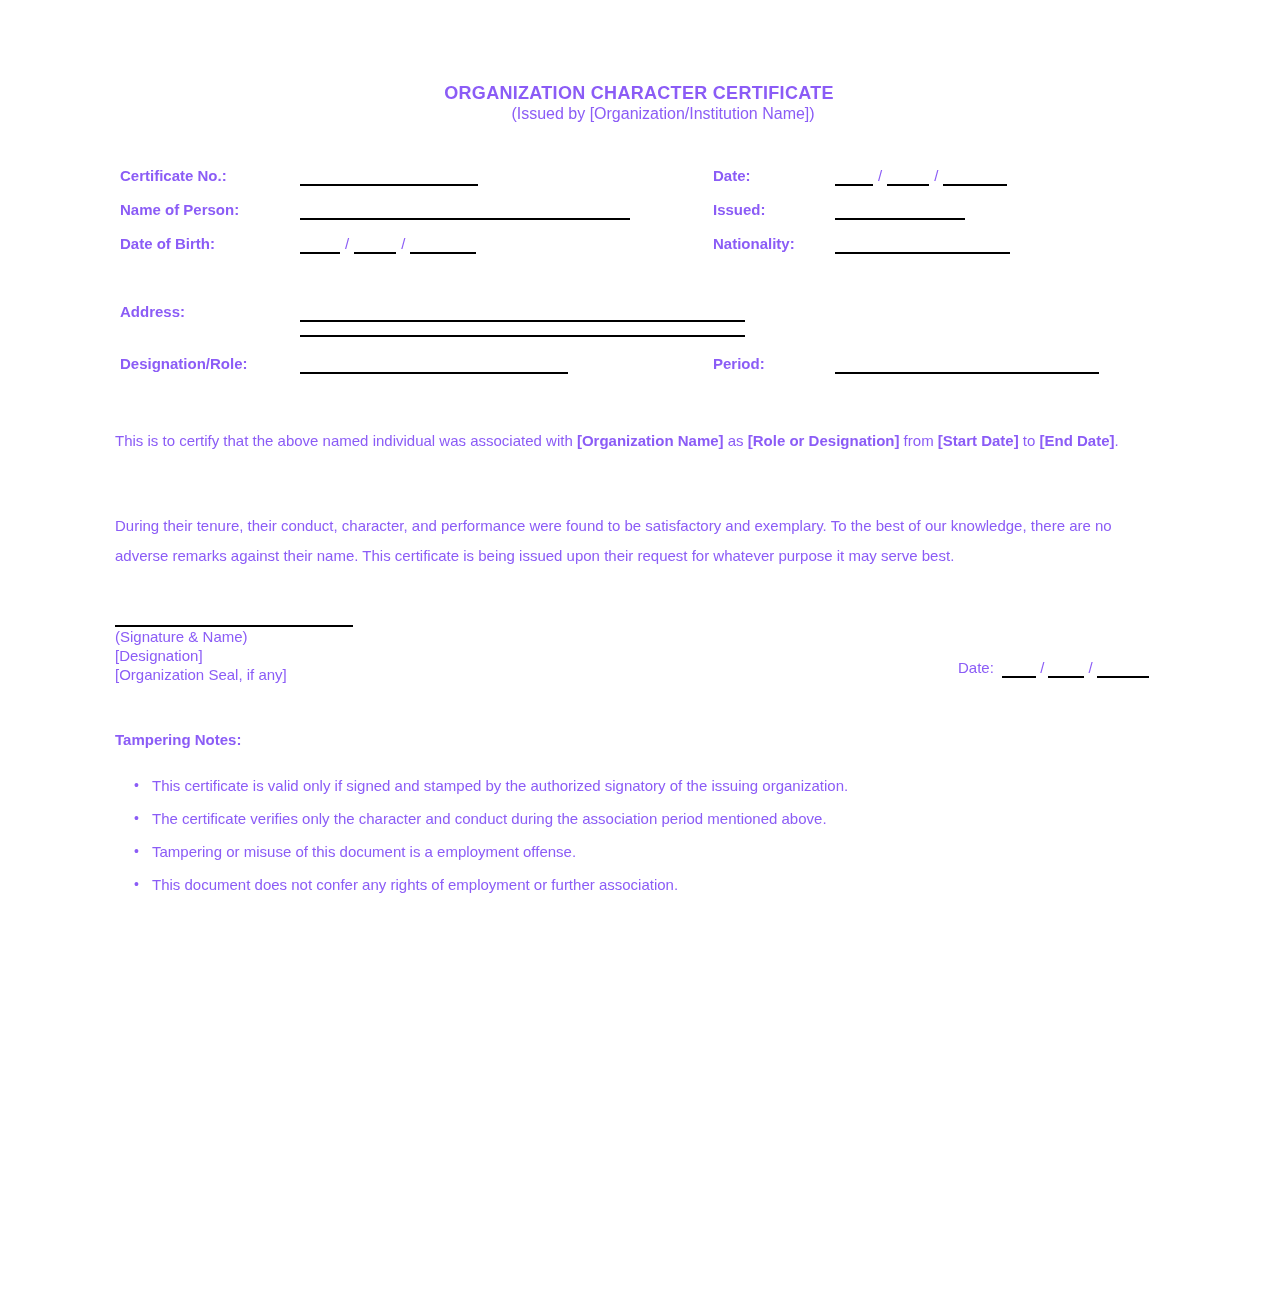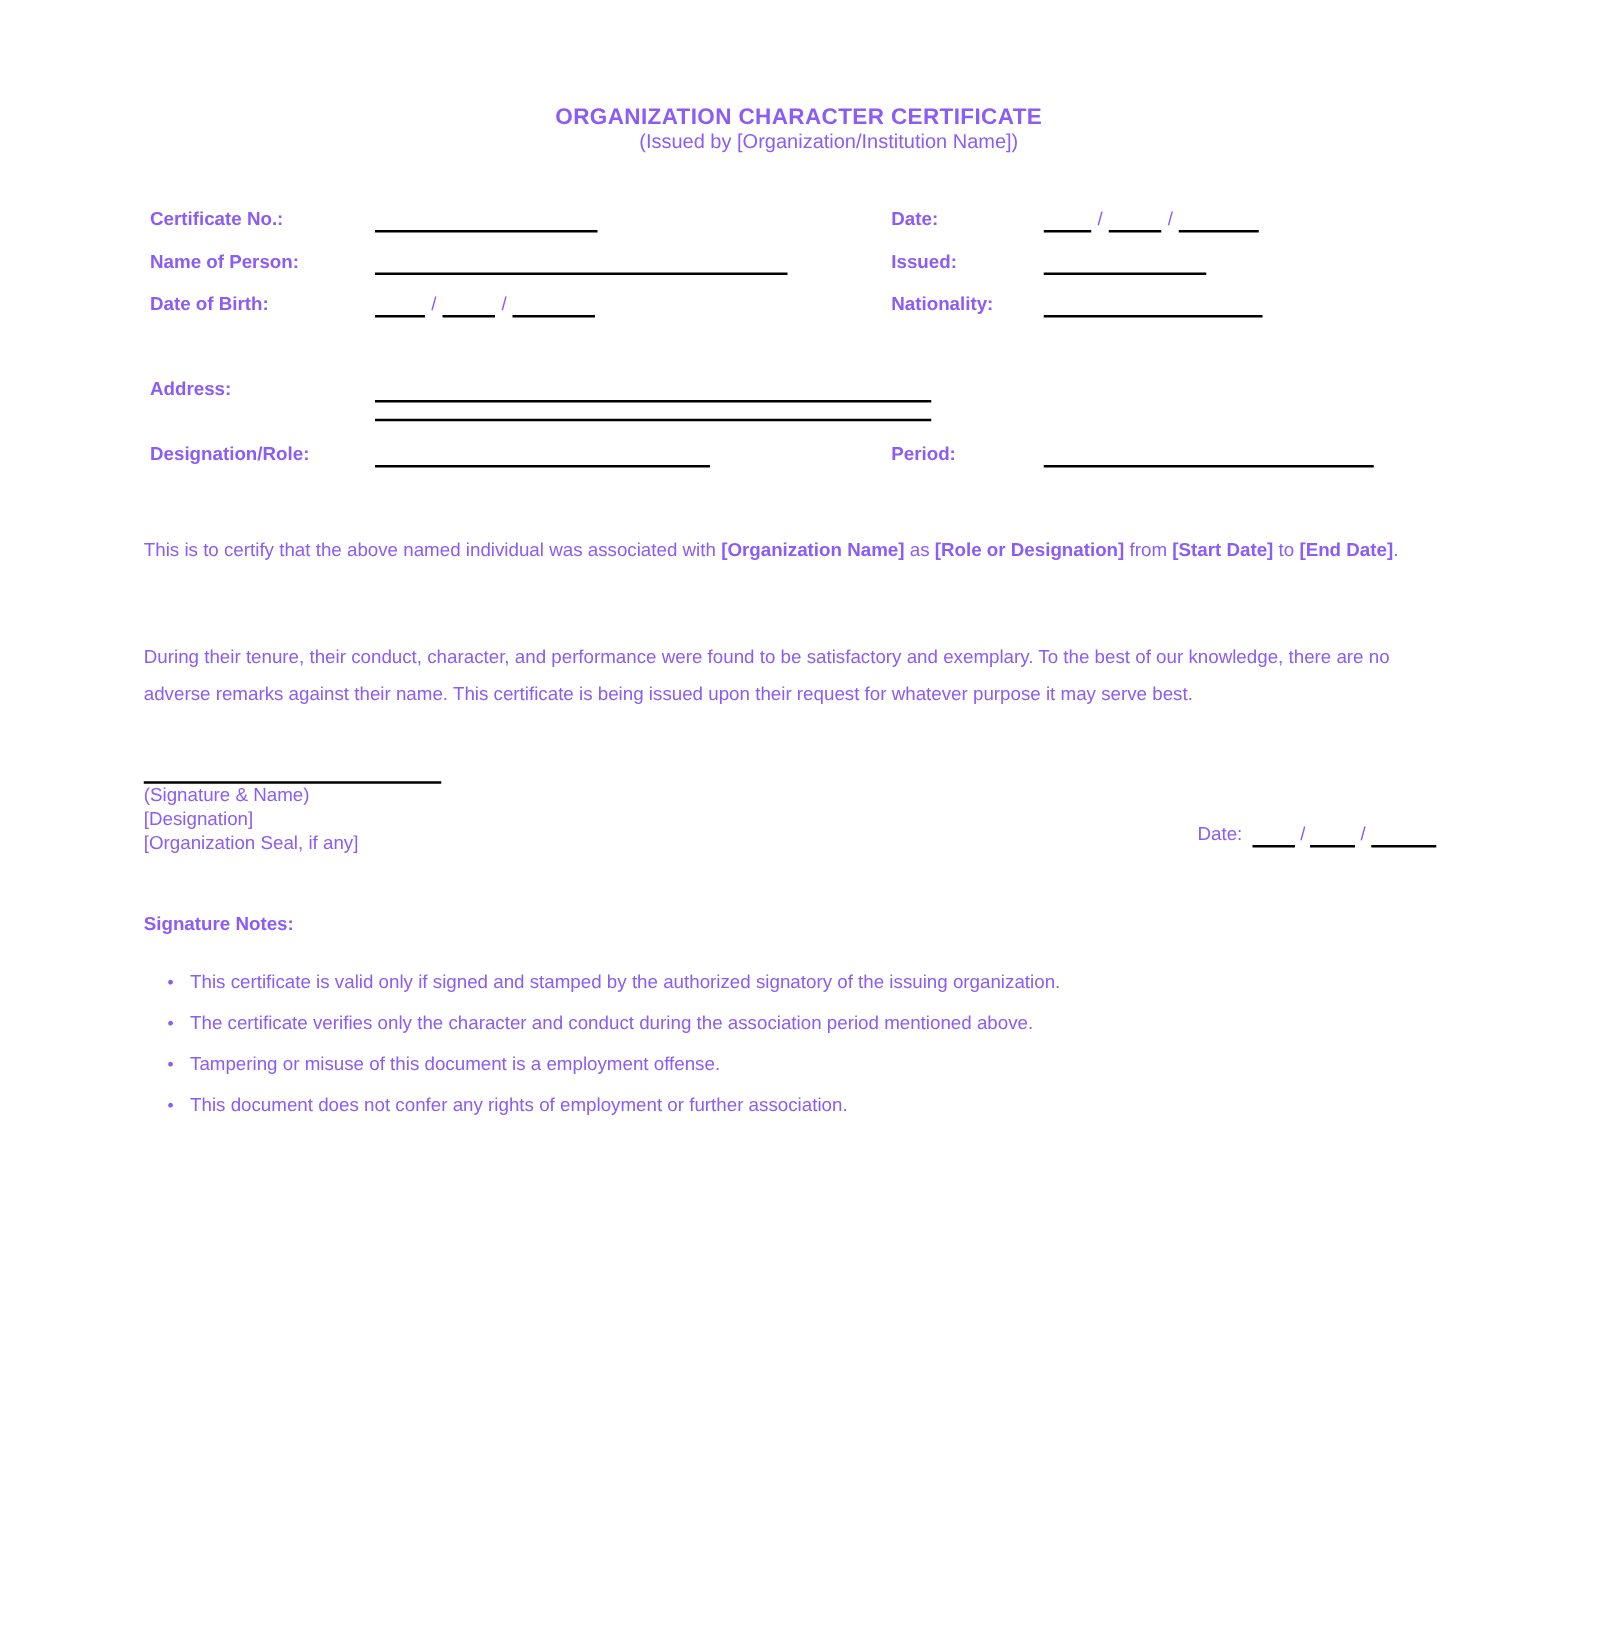--- a/index.html
+++ b/index.html
@@ -145,21 +145,21 @@
   <div class="sig-block">
     <div>(Signature &amp; Name)</div>
     <div>[Designation]</div>
     <div>[Organization Seal, if any]</div>
   </div>
   <div class="sig-date">
     <span>Date:</span>
     <span class="sep" style="padding:0">&nbsp;</span><span class="seg" style="width:34px"></span><span class="sep">/</span><span class="seg" style="width:36px"></span><span class="sep">/</span><span class="seg" style="width:52px"></span>
   </div>
 
-  <div class="notes-heading">Signature Notes:</div>
+  <div class="notes-heading">Tampering Notes:</div>
   <ul class="notes-list">
     <li>This certificate is valid only if signed and stamped by the authorized signatory of the issuing organization.</li>
     <li>The certificate verifies only the character and conduct during the association period mentioned above.</li>
     <li>Tampering or misuse of this document is a employment offense.</li>
     <li>This document does not confer any rights of employment or further association.</li>
   </ul>
 
 </div>
 
 </body></html>

